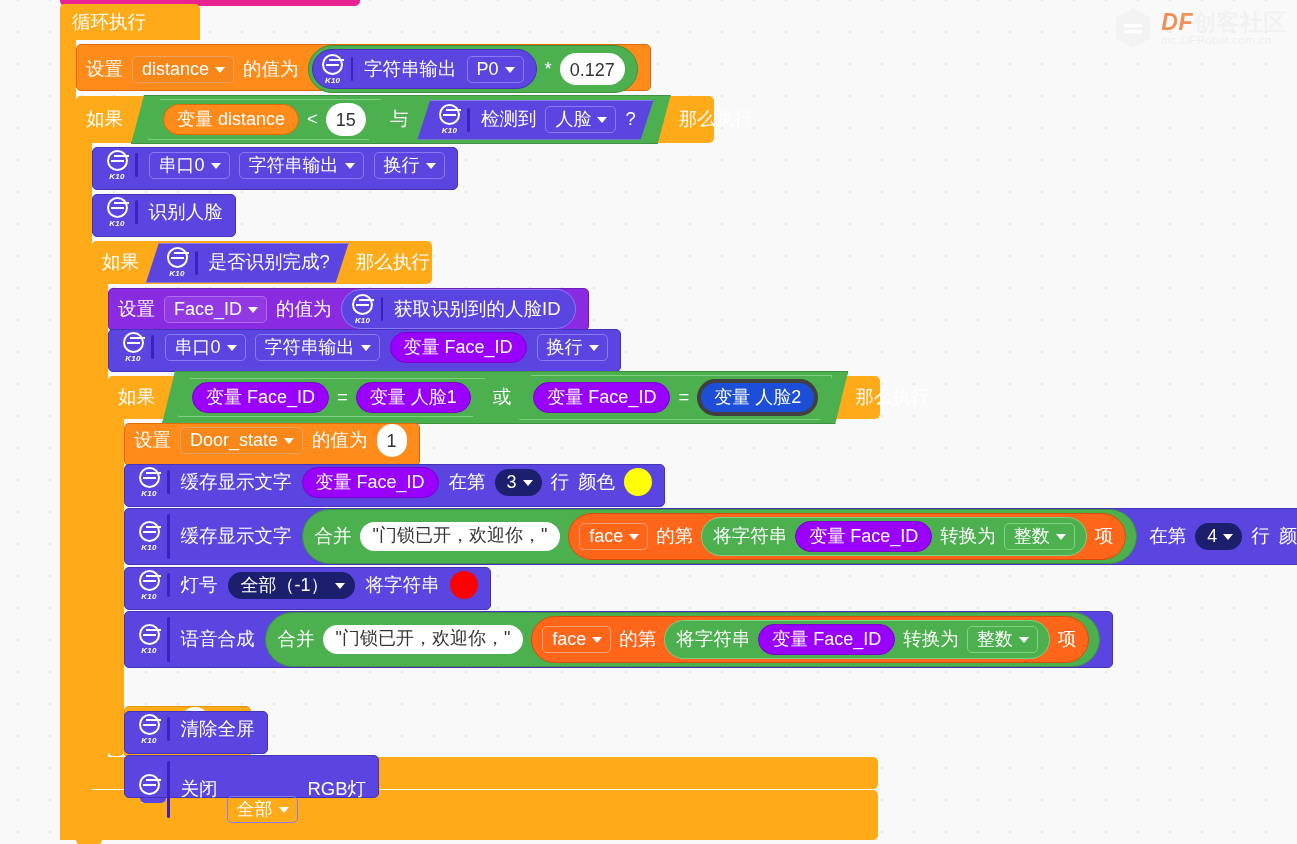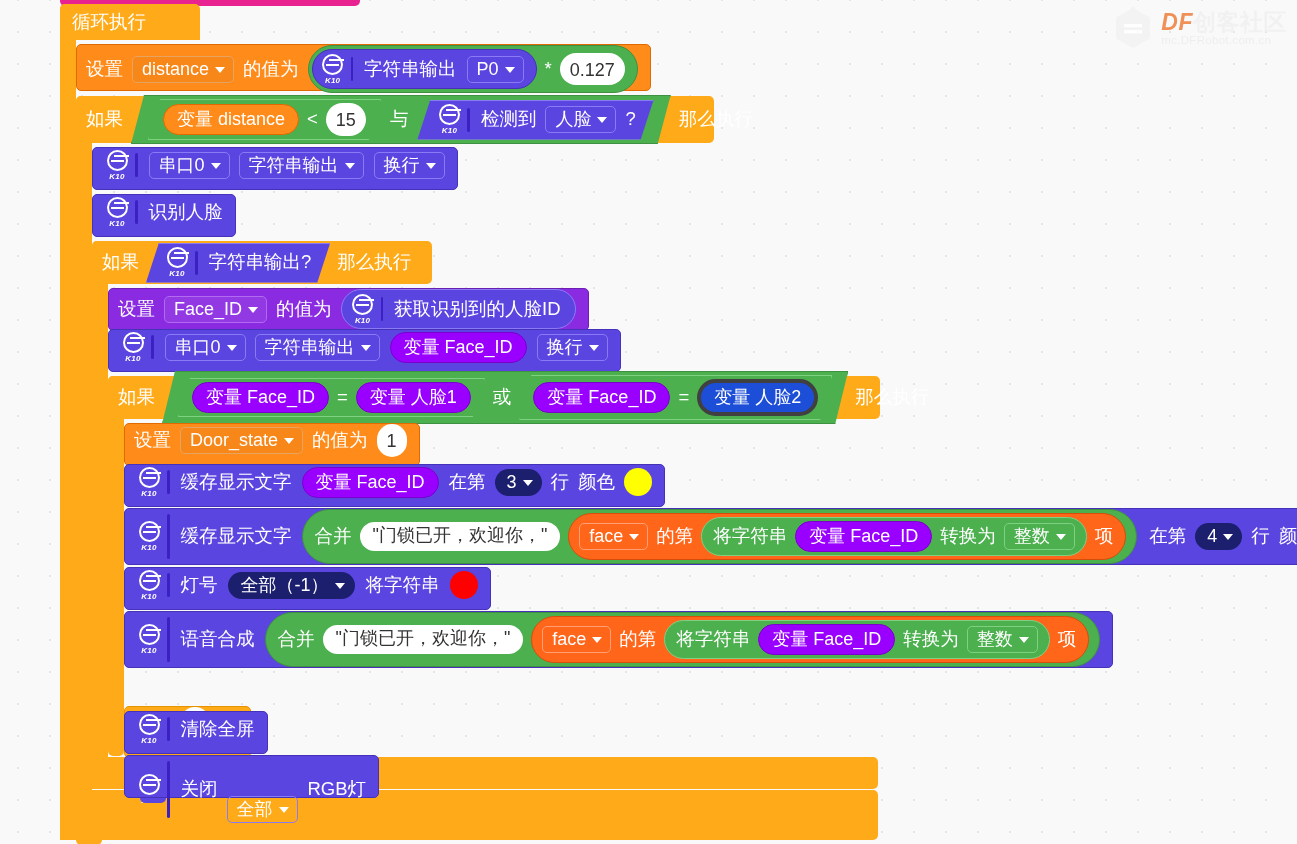--- a/index.html
+++ b/index.html
@@ -247,21 +247,21 @@
   <div class="blk" style="left:92px; top:241px; width:340px; height:43px; background:#ffab19; border-radius:5px;"></div>
   <div class="blk" style="left:108px; top:241px; width:26px; height:5px; background:#ffab19; border-radius:0 0 5px 5px;"></div>
   <div class="blk row" style="left:92px; top:241px; height:43px; padding-left:10px; gap:7px;">
     <span class="lbl">如果</span>
     <span class="row" style="background:#5b45e0; border:1.5px solid #8b7af5; clip-path:polygon(13px 0,100% 0,calc(100% - 13px) 100%,0 100%); padding:2px 18px 2px 15px; gap:2px;">
       <span class="k10">
         <span class="ring"></span>
           <span class="k10t">K10</span>
       </span>
       <span class="k10sep"></span>
-      <span class="lbl">字符串输出?</span>
+      <span class="lbl">是否识别完成?</span>
     </span>
     <span class="lbl">那么执行</span>
   </div>
   <div class="blk" style="left:92px; top:757px; width:786px; height:32px; background:#ffab19; border-radius:0 5px 5px 0;"></div>
 
   <div class="stack" style="left:108px; top:288px; height:43px; background:#8a2be2; border:1px solid #6c1fb5;">
     <div class="notch" style="background:#8a2be2;"></div>
     <div class="inner">
       <span class="lbl">设置</span>
       <span class="dd" style="border:1px solid #b06bf0; background:rgba(255,255,255,.07);">

